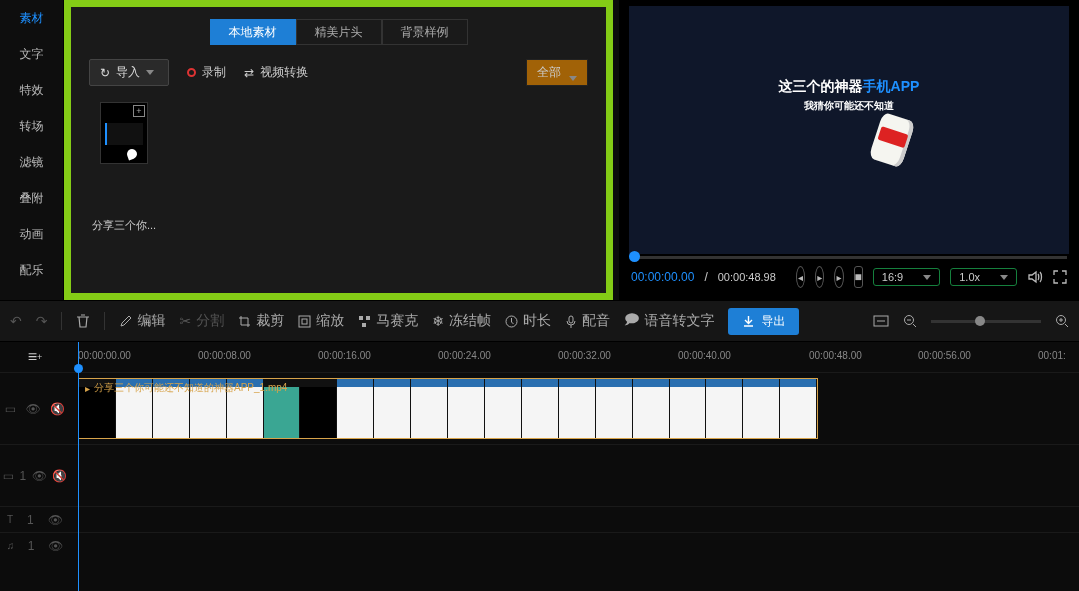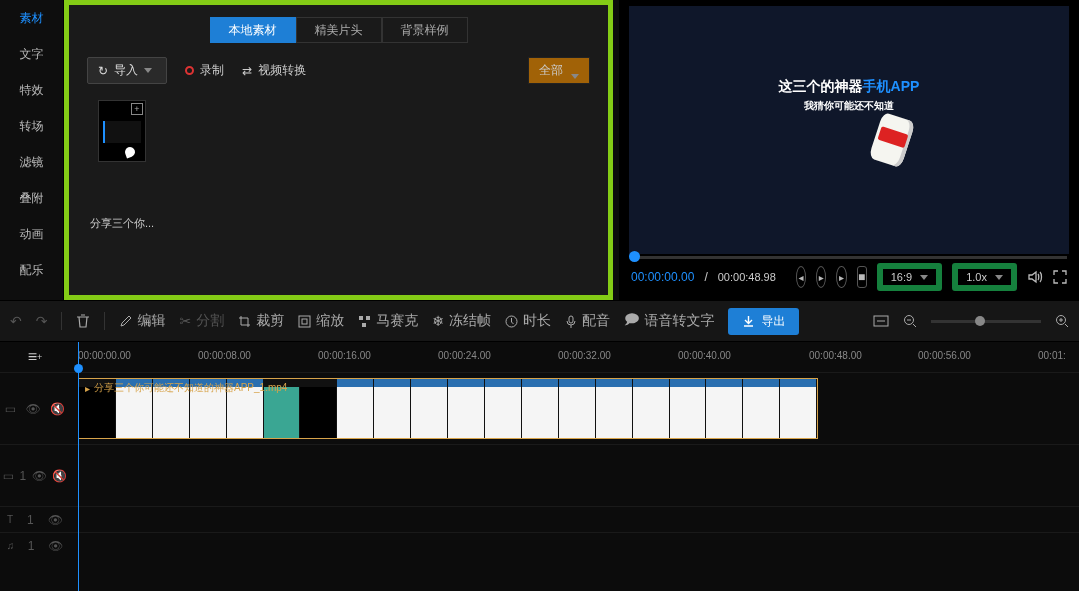--- a/index.html
+++ b/index.html
@@ -5,21 +5,21 @@
 *{margin:0;padding:0;box-sizing:border-box;font-family:"Microsoft YaHei",Arial,sans-serif;}
 body{background:#0c0c0c;color:#ccc;width:1079px;height:591px;overflow:hidden;font-size:12px;}
 .app{display:flex;flex-direction:column;height:100%;}
 
 
 .top{display:flex;height:300px;}
 .sidebar{width:64px;background:#0e0e0e;display:flex;flex-direction:column;border-right:1px solid #000;}
 .sidebar .tab{height:36px;display:flex;align-items:center;justify-content:center;color:#bbb;cursor:pointer;font-size:12px;}
 .sidebar .tab.active{color:#1e90ff;}
 
-.media-panel{flex:1;background:#1a1a1a;border:5px solid #84cc16;margin:0 6px 0 0;display:flex;flex-direction:column;}
+.media-panel{flex:1;background:#1a1a1a;border:7px solid #84cc16;margin:0 6px 0 0;display:flex;flex-direction:column;}
 .asset-tabs{display:flex;justify-content:center;gap:0;margin-top:12px;}
 .asset-tab{width:86px;height:26px;display:flex;align-items:center;justify-content:center;border:1px solid #333;color:#aaa;cursor:pointer;font-size:12px;}
 .asset-tab.active{background:#1e7fd6;border-color:#1e7fd6;color:#fff;}
 .asset-bar{display:flex;align-items:center;padding:14px 18px 8px;gap:18px;}
 .import-btn{background:#2a2a2a;border:1px solid #444;color:#ddd;padding:4px 14px 4px 10px;border-radius:2px;display:flex;align-items:center;gap:6px;cursor:pointer;}
 .record-btn,.convert-btn{display:flex;align-items:center;gap:6px;color:#ccc;cursor:pointer;}
 .dot-red{width:9px;height:9px;border-radius:50%;border:2px solid #d33;}
 .filter-sel{margin-left:auto;display:flex;align-items:flex-end;gap:8px;color:#ccc;background:#a16207;padding:4px 10px;border:1px solid #222;cursor:pointer;}
 
 .asset-grid{padding:8px 18px;display:flex;}
@@ -41,21 +41,21 @@
 
 .preview-scrub{height:6px;display:flex;align-items:center;padding:0 2px;position:relative;}
 .scrub-track{flex:1;height:3px;background:#333;}
 .scrub-dot{position:absolute;left:0;top:-3px;width:11px;height:11px;border-radius:50%;background:#1e90ff;}
 
 .preview-ctrl{display:flex;align-items:center;height:34px;gap:10px;padding:0 2px;}
 .time-cur{color:#1e90ff;font-size:12px;}
 .time-dur{color:#ccc;font-size:11px;}
 .pc-spacer{flex:1;}
 .ctrl-btn{width:22px;height:22px;border:1px solid #555;border-radius:50%;display:flex;align-items:center;justify-content:center;color:#bbb;cursor:pointer;font-size:10px;}
-.pill{border:6px solid #15803d;border-radius:3px;padding:2px 8px;color:#ccc;display:flex;align-items:center;gap:8px;font-size:11px;cursor:pointer;}
+.pill{border:1px solid #15803d;border-radius:3px;padding:2px 8px;color:#ccc;display:flex;align-items:center;gap:20px;font-size:11px;cursor:pointer;}
 .sq-btn{width:22px;height:22px;border:1px solid #555;border-radius:3px;display:flex;align-items:center;justify-content:center;color:#bbb;cursor:pointer;}
 
 
 .toolbar{height:42px;background:#161616;border-top:1px solid #000;border-bottom:1px solid #000;display:flex;align-items:center;padding:0 10px;gap:14px;}
 .tb-ico{color:#aaa;cursor:pointer;font-size:14px;display:flex;align-items:center;gap:5px;}
 .tb-ico.dim{color:#555;}
 .tb-sep{width:1px;height:18px;background:#333;}
 .export-btn{background:#1e7fd6;color:#fff;padding:5px 14px;border-radius:3px;display:flex;align-items:center;gap:6px;cursor:pointer;font-size:12px;}
 .tb-right{margin-left:auto;display:flex;align-items:center;gap:14px;}
 .zoom-slider{width:110px;height:3px;background:#333;position:relative;}

